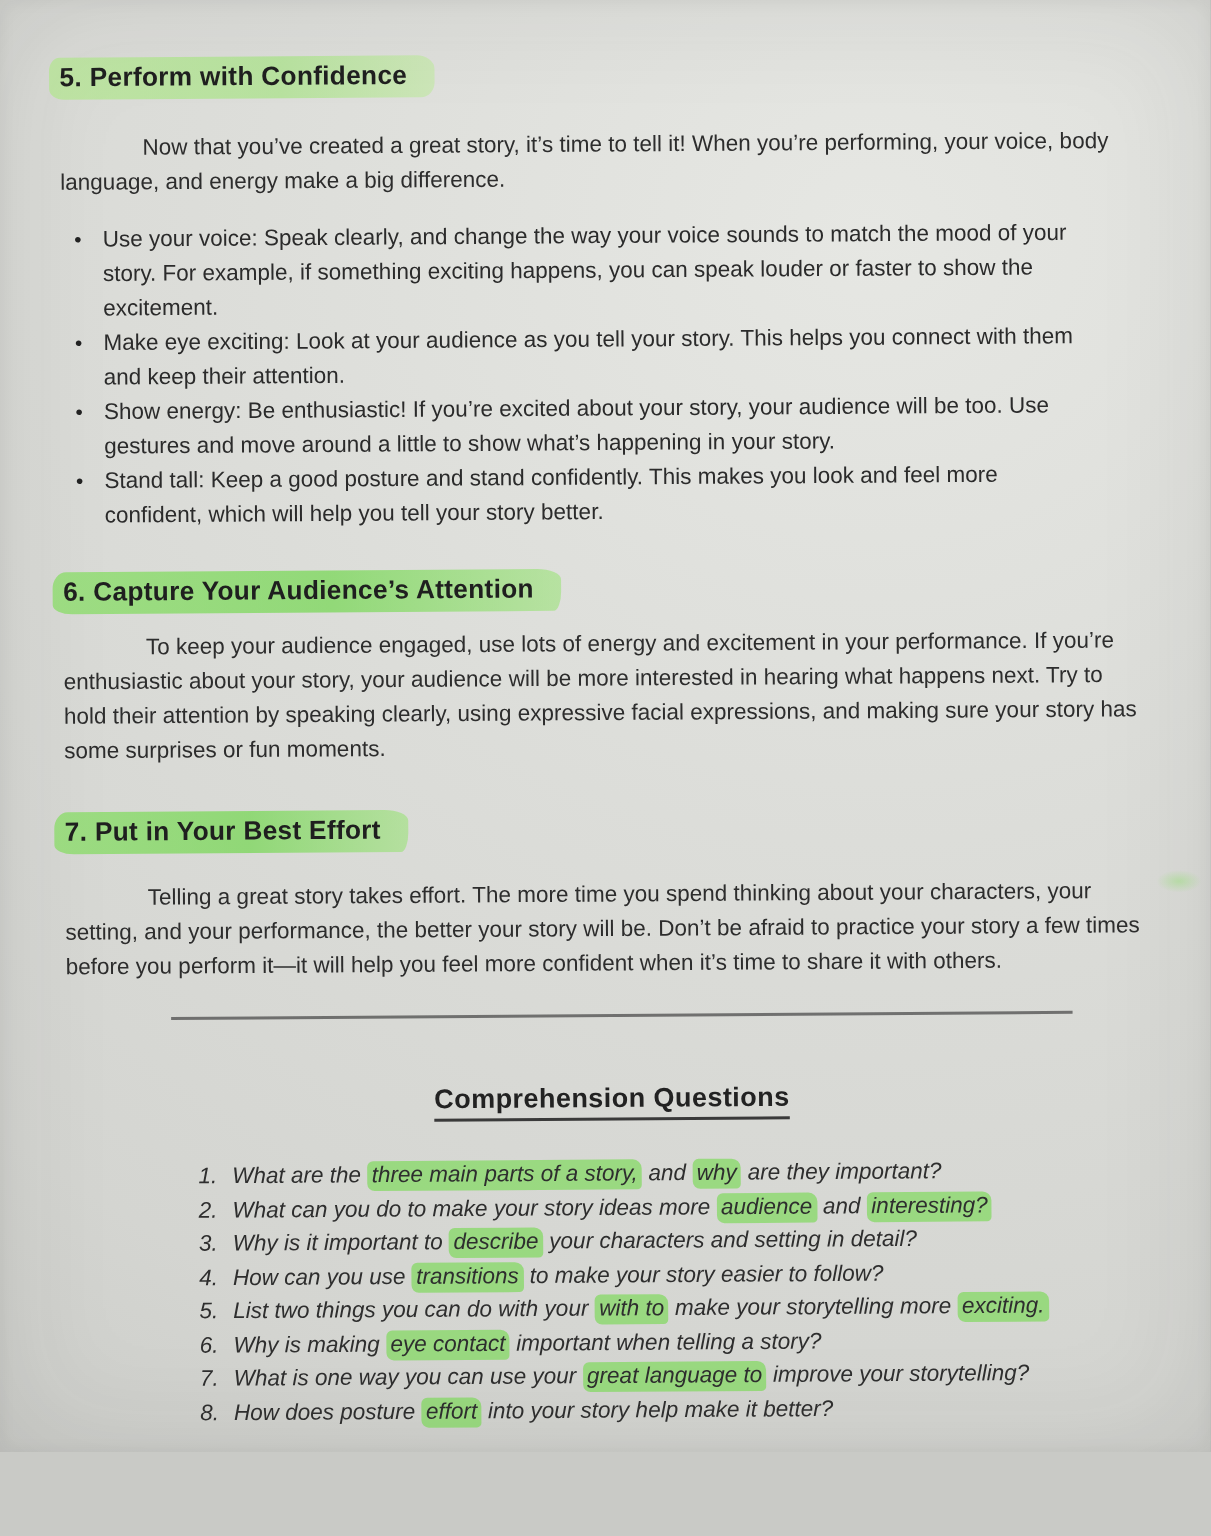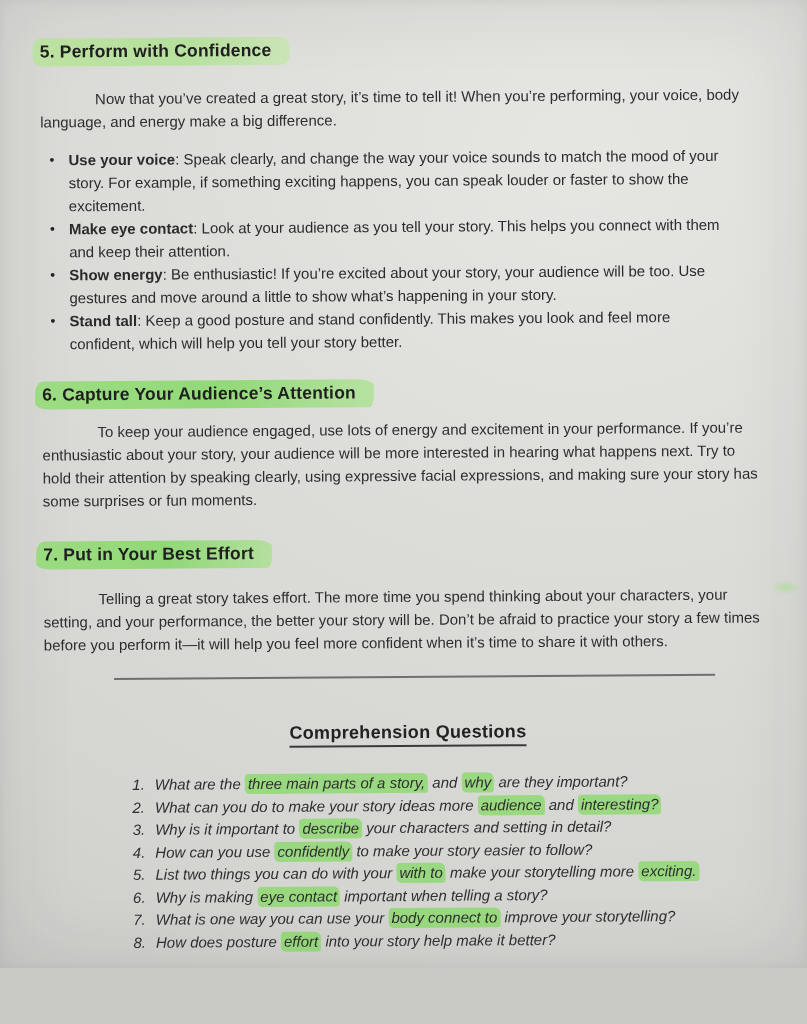--- a/index.html
+++ b/index.html
@@ -42,21 +42,21 @@
   .p6  { margin-top: 11px; max-width: 717px; }
   .p7  { margin-top: 18px; max-width: 722px; }
   .h6  { margin-top: 26px; }
   .h7  { margin-top: 29px; }
   .bullets {
     list-style: none; margin: 15px 0 0 0; padding: 0 0 0 28px;
     max-width: 660px;
   }
   .bullets li { position: relative; font-size: 15px; line-height: 23px; }
   .marker { position: absolute; left: -19px; top: 0; font-size: 14px; color: #222; }
-  .bold { font-weight: 700; }
+  .bold { font-weight: 400; }
   .hl {
     background: rgba(104, 219, 60, 0.55);
     padding: 1px 3px 2px;
     border-radius: 4px 6px 3px 5px;
   }
   .divider {
     width: 601px; height: 0;
     border-top: 2px solid rgba(70,70,70,0.72);
     margin: 22px 0 0 70px;
   }
@@ -83,21 +83,21 @@
 
 <div class="page">
   <div class="sheet">
 
     <h2><span class="hl-head soft">5. Perform with Confidence</span></h2>
 
     <p class="para p5">Now that you’ve created a great story, it’s time to tell it! When you’re performing, your voice, body language, and energy make a big difference.</p>
 
     <ul class="bullets">
       <li><span class="marker">•</span><span><span class="bold">Use your voice</span><span>: Speak clearly, and change the way your voice sounds to match the mood of your story. For example, if something exciting happens, you can speak louder or faster to show the excitement.</span></span></li>
-      <li><span class="marker">•</span><span><span class="bold">Make eye contact</span><span>: Look at your audience as you tell your story. This helps you connect with them and keep their attention.</span></span></li>
+      <li><span class="marker">•</span><span><span class="bold">Make eye exciting</span><span>: Look at your audience as you tell your story. This helps you connect with them and keep their attention.</span></span></li>
       <li><span class="marker">•</span><span><span class="bold">Show energy</span><span>: Be enthusiastic! If you’re excited about your story, your audience will be too. Use gestures and move around a little to show what’s happening in your story.</span></span></li>
       <li><span class="marker">•</span><span><span class="bold">Stand tall</span><span>: Keep a good posture and stand confidently. This makes you look and feel more confident, which will help you tell your story better.</span></span></li>
     </ul>
 
     <h2 class="h6"><span class="hl-head">6. Capture Your Audience’s Attention</span></h2>
 
     <p class="para p6">To keep your audience engaged, use lots of energy and excitement in your performance. If you’re enthusiastic about your story, your audience will be more interested in hearing what happens next. Try to hold their attention by speaking clearly, using expressive facial expressions, and making sure your story has some surprises or fun moments.</p>
 
     <h2 class="h7"><span class="hl-head">7. Put in Your Best Effort</span></h2>
 
@@ -117,33 +117,33 @@
       <li>
           <span class="qnum">2.</span>
           <span class="qtext"><span>What can you do to make your story ideas more </span><span class="hl">audience</span><span> and </span><span class="hl">interesting?</span></span>
         </li>
       <li>
           <span class="qnum">3.</span>
           <span class="qtext"><span>Why is it important to </span><span class="hl">describe</span><span> your characters and setting in detail?</span></span>
         </li>
       <li>
           <span class="qnum">4.</span>
-          <span class="qtext"><span>How can you use </span><span class="hl">confidently</span><span> to make your story easier to follow?</span></span>
+          <span class="qtext"><span>How can you use </span><span class="hl">transitions</span><span> to make your story easier to follow?</span></span>
         </li>
       <li>
           <span class="qnum">5.</span>
           <span class="qtext"><span>List two things you can do with your </span><span class="hl">with to</span><span> make your storytelling more </span><span class="hl">exciting.</span></span>
         </li>
       <li>
           <span class="qnum">6.</span>
           <span class="qtext"><span>Why is making </span><span class="hl">eye contact</span><span> important when telling a story?</span></span>
         </li>
       <li>
           <span class="qnum">7.</span>
-          <span class="qtext"><span>What is one way you can use your </span><span class="hl">body connect to</span><span> improve your storytelling?</span></span>
+          <span class="qtext"><span>What is one way you can use your </span><span class="hl">great language to</span><span> improve your storytelling?</span></span>
         </li>
       <li>
           <span class="qnum">8.</span>
           <span class="qtext"><span>How does posture </span><span class="hl">effort</span><span> into your story help make it better?</span></span>
         </li>
     </ol>
 
   </div>
   <div class="smudge"></div>
 </div>

